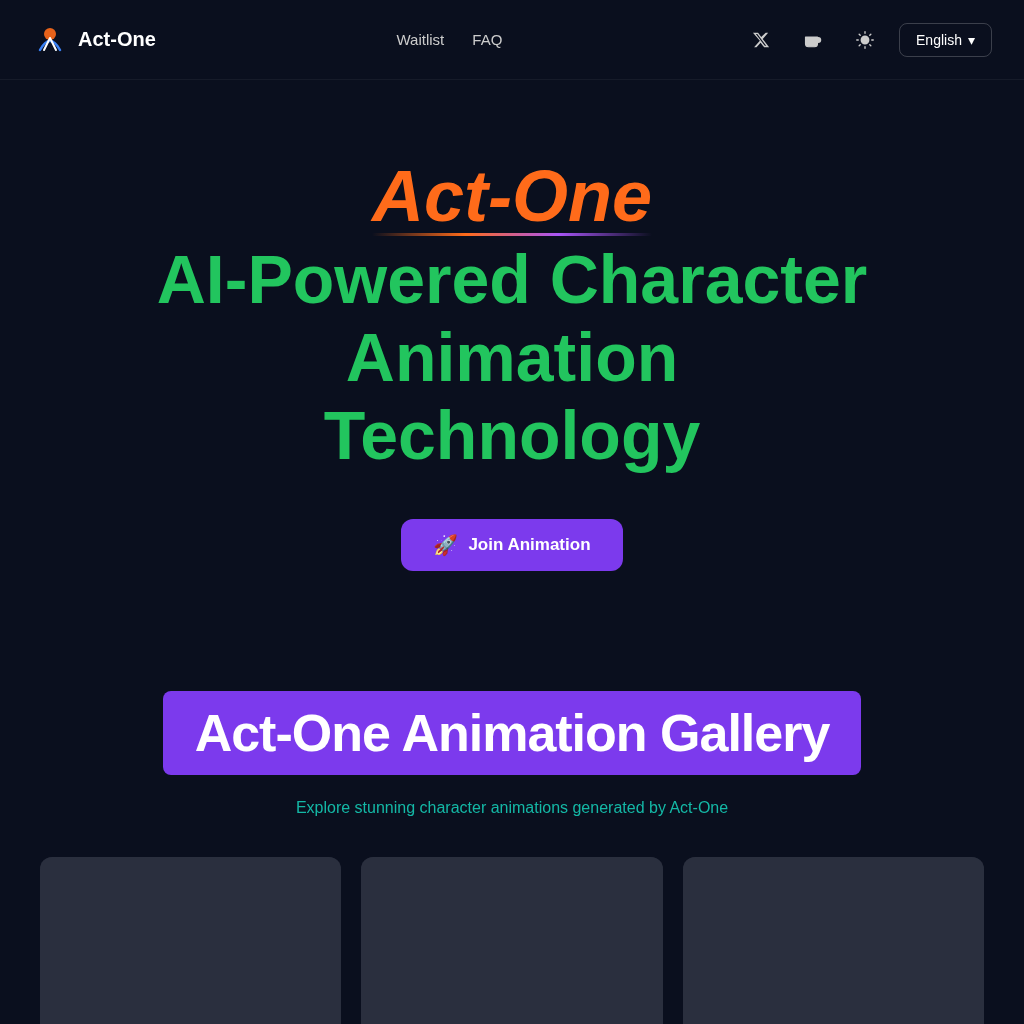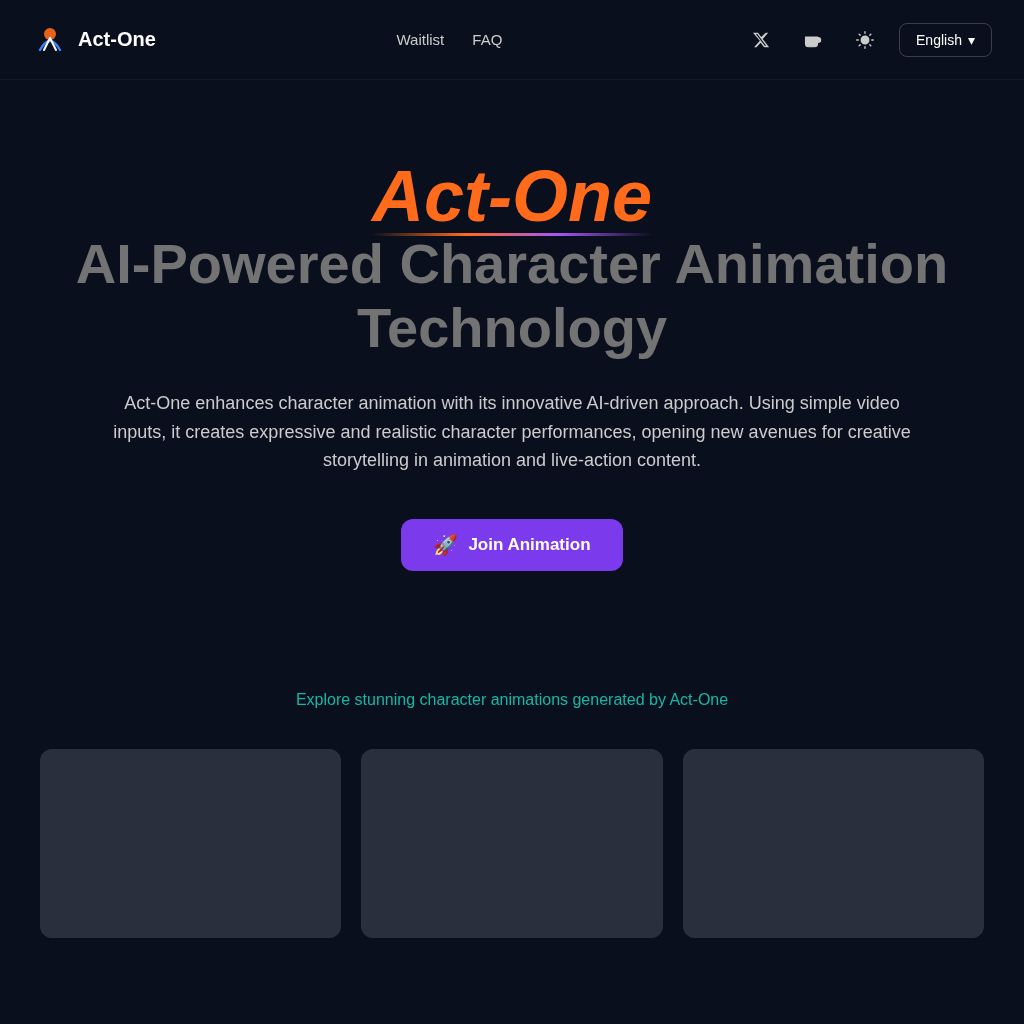--- a/index.html
+++ b/index.html
@@ -97,24 +97,25 @@
       content: '';
       position: absolute;
       bottom: -4px;
       left: 0;
       width: 100%;
       height: 3px;
       background: linear-gradient(90deg, transparent, #ff6b1a, #a855f7, transparent);
       border-radius: 2px;
     }
     .hero-title-main {
-      font-size: 56px;
+      font-size: 68px;
       font-weight: 800;
-      color: #737373;
+      color: #22c55e;
       line-height: 1.15;
+      margin-top: 8px;
     }
     .hero-description {
       max-width: 820px;
       font-size: 18px;
       line-height: 1.6;
       color: #cccccc;
       margin-top: 28px;
       font-weight: 500;
     }
     .join-waitlist-btn {
@@ -260,28 +261,30 @@
   </div>
 </nav>
 
 <section class="hero">
   <div>
     <div class="hero-title-accent">Act-One</div>
     <div class="hero-title-main">
       AI-Powered Character Animation<br>Technology
     </div>
   </div>
-  <p class="hero-description">Act-One enhances character animation with its innovative AI-driven approach. Using simple video inputs, it creates expressive and realistic character performances, opening new avenues for creative storytelling in animation and live-action content.</p>
   <button class="join-waitlist-btn">
     <span class="rocket-icon">🚀</span>
     <span>Join Animation</span>
   </button>
 </section>
 
 <section class="gallery-section">
+  <div class="gallery-title-wrapper">
+    <h2 class="gallery-title">Act-One Animation Gallery</h2>
+  </div>
   <p class="gallery-subtitle">Explore stunning character animations generated by Act-One</p>
 
   <div class="video-grid">
 
     <div class="video-card">
       <div class="video-thumbnail"></div>
 
     </div>
 
     <div class="video-card">

